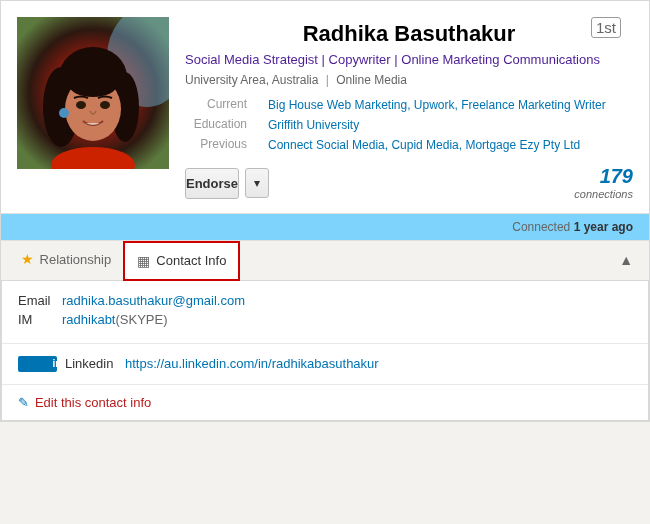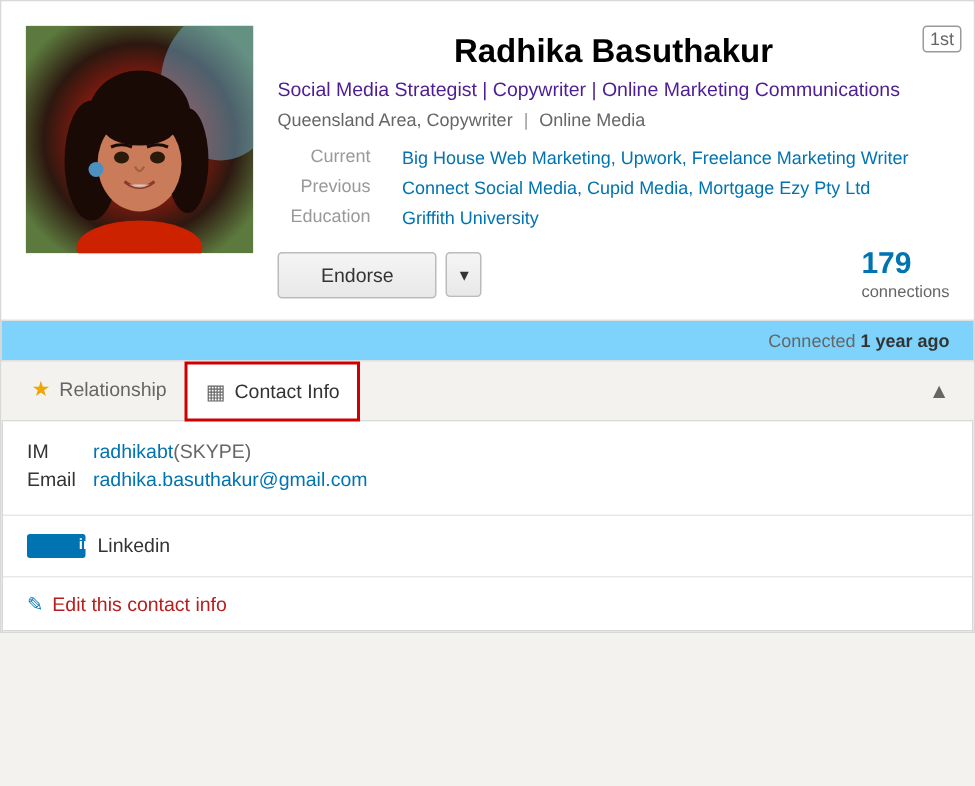--- a/index.html
+++ b/index.html
@@ -31,23 +31,23 @@
       overflow: hidden;
     }
 
     .profile-info {
       flex: 1;
       padding-top: 4px;
     }
 
     .badge-1st {
       position: absolute;
-      right: 8px;
+      right: 28px;
       top: 16px;
-      font-size: 12px;
+      font-size: 15px;
       color: #666;
       border: 1px solid #999;
       padding: 1px 4px;
       border-radius: 3px;
     }
 
     .profile-name {
       font-size: 22px;
       font-weight: bold;
       color: #000;
@@ -112,39 +112,40 @@
       font-size: 13px;
       font-weight: bold;
       cursor: pointer;
     }
 
     .btn-endorse {
       background: linear-gradient(to bottom, #f5f5f5, #e8e8e8);
       color: #333;
       border: 1px solid #bbb;
       border-radius: 3px;
-      padding: 7px 28px;
-      font-size: 13px;
-      font-weight: normal;
+      padding: 7px 0;
+      font-size: 13px;
+      font-weight: bold;
       cursor: pointer;
     }
 
     .btn-dropdown {
       background: linear-gradient(to bottom, #f5f5f5, #e8e8e8);
       color: #333;
       border: 1px solid #bbb;
       border-radius: 3px;
       padding: 7px 8px;
       font-size: 12px;
       cursor: pointer;
     }
 
     .connections-count {
       margin-left: auto;
-      text-align: left;
+      text-align: right;
+      font-style: italic;
     }
 
     .connections-count .num {
       font-size: 20px;
       color: #0073b2;
       font-weight: bold;
       display: block;
       line-height: 1;
     }
 
@@ -353,34 +354,34 @@
     </div>
 
     <div class="profile-info">
       <div class="badge-1st">1st</div>
 
       <div class="profile-name">Radhika Basuthakur</div>
 
       <div class="profile-headline">Social Media Strategist | Copywriter | Online Marketing Communications</div>
 
       <div class="profile-location">
-        <span>Queensland Area, Copywriter</span><span class="separator"> | </span><span>Online Media</span>
+        <span>University Area, Australia</span><span class="separator"> | </span><span>Online Media</span>
       </div>
 
       <div class="experience-row">
         <span class="exp-label">Current</span>
         <span class="exp-value">Big House Web Marketing, Upwork, Freelance Marketing Writer</span>
       </div>
       <div class="experience-row">
+        <span class="exp-label">Education</span>
+        <span class="exp-value">Griffith University</span>
+      </div>
+      <div class="experience-row">
         <span class="exp-label">Previous</span>
         <span class="exp-value">Connect Social Media, Cupid Media, Mortgage Ezy Pty Ltd</span>
-      </div>
-      <div class="experience-row">
-        <span class="exp-label">Education</span>
-        <span class="exp-value">Griffith University</span>
       </div>
 
       <div class="actions-row">
         <button class="btn-endorse">Endorse</button>
         <button class="btn-dropdown">▾</button>
         <div class="connections-count">
           <span class="num">179</span>
           <span class="label">connections</span>
         </div>
       </div>
@@ -400,34 +401,35 @@
       <span class="contact-icon">▦</span>
       <span>Contact Info</span>
     </div>
     <div class="collapse-btn">▲</div>
   </div>
 
   <div class="content-area">
 
     <div class="contact-section">
       <div class="contact-row">
+        <span class="contact-label">Email</span>
+        <span class="contact-value">radhika.basuthakur@gmail.com</span>
+      </div>
+      <div class="contact-row">
         <span class="contact-label">IM</span>
         <span class="contact-value">
           <span>radhikabt</span><span class="secondary">(SKYPE)</span>
         </span>
       </div>
-      <div class="contact-row">
-        <span class="contact-label">Email</span>
-        <span class="contact-value">radhika.basuthakur@gmail.com</span>
-      </div>
     </div>
 
     <div class="linkedin-section">
       <div class="linkedin-logo">in</div>
       <span class="linkedin-label">Linkedin</span>
+      <span class="linkedin-url">https://au.linkedin.com/in/radhikabasuthakur</span>
     </div>
 
     <div class="edit-section">
       <span class="edit-icon">✎</span>
       <a class="edit-link">Edit this contact info</a>
     </div>
   </div>
 </div>
 
 </body></html>

